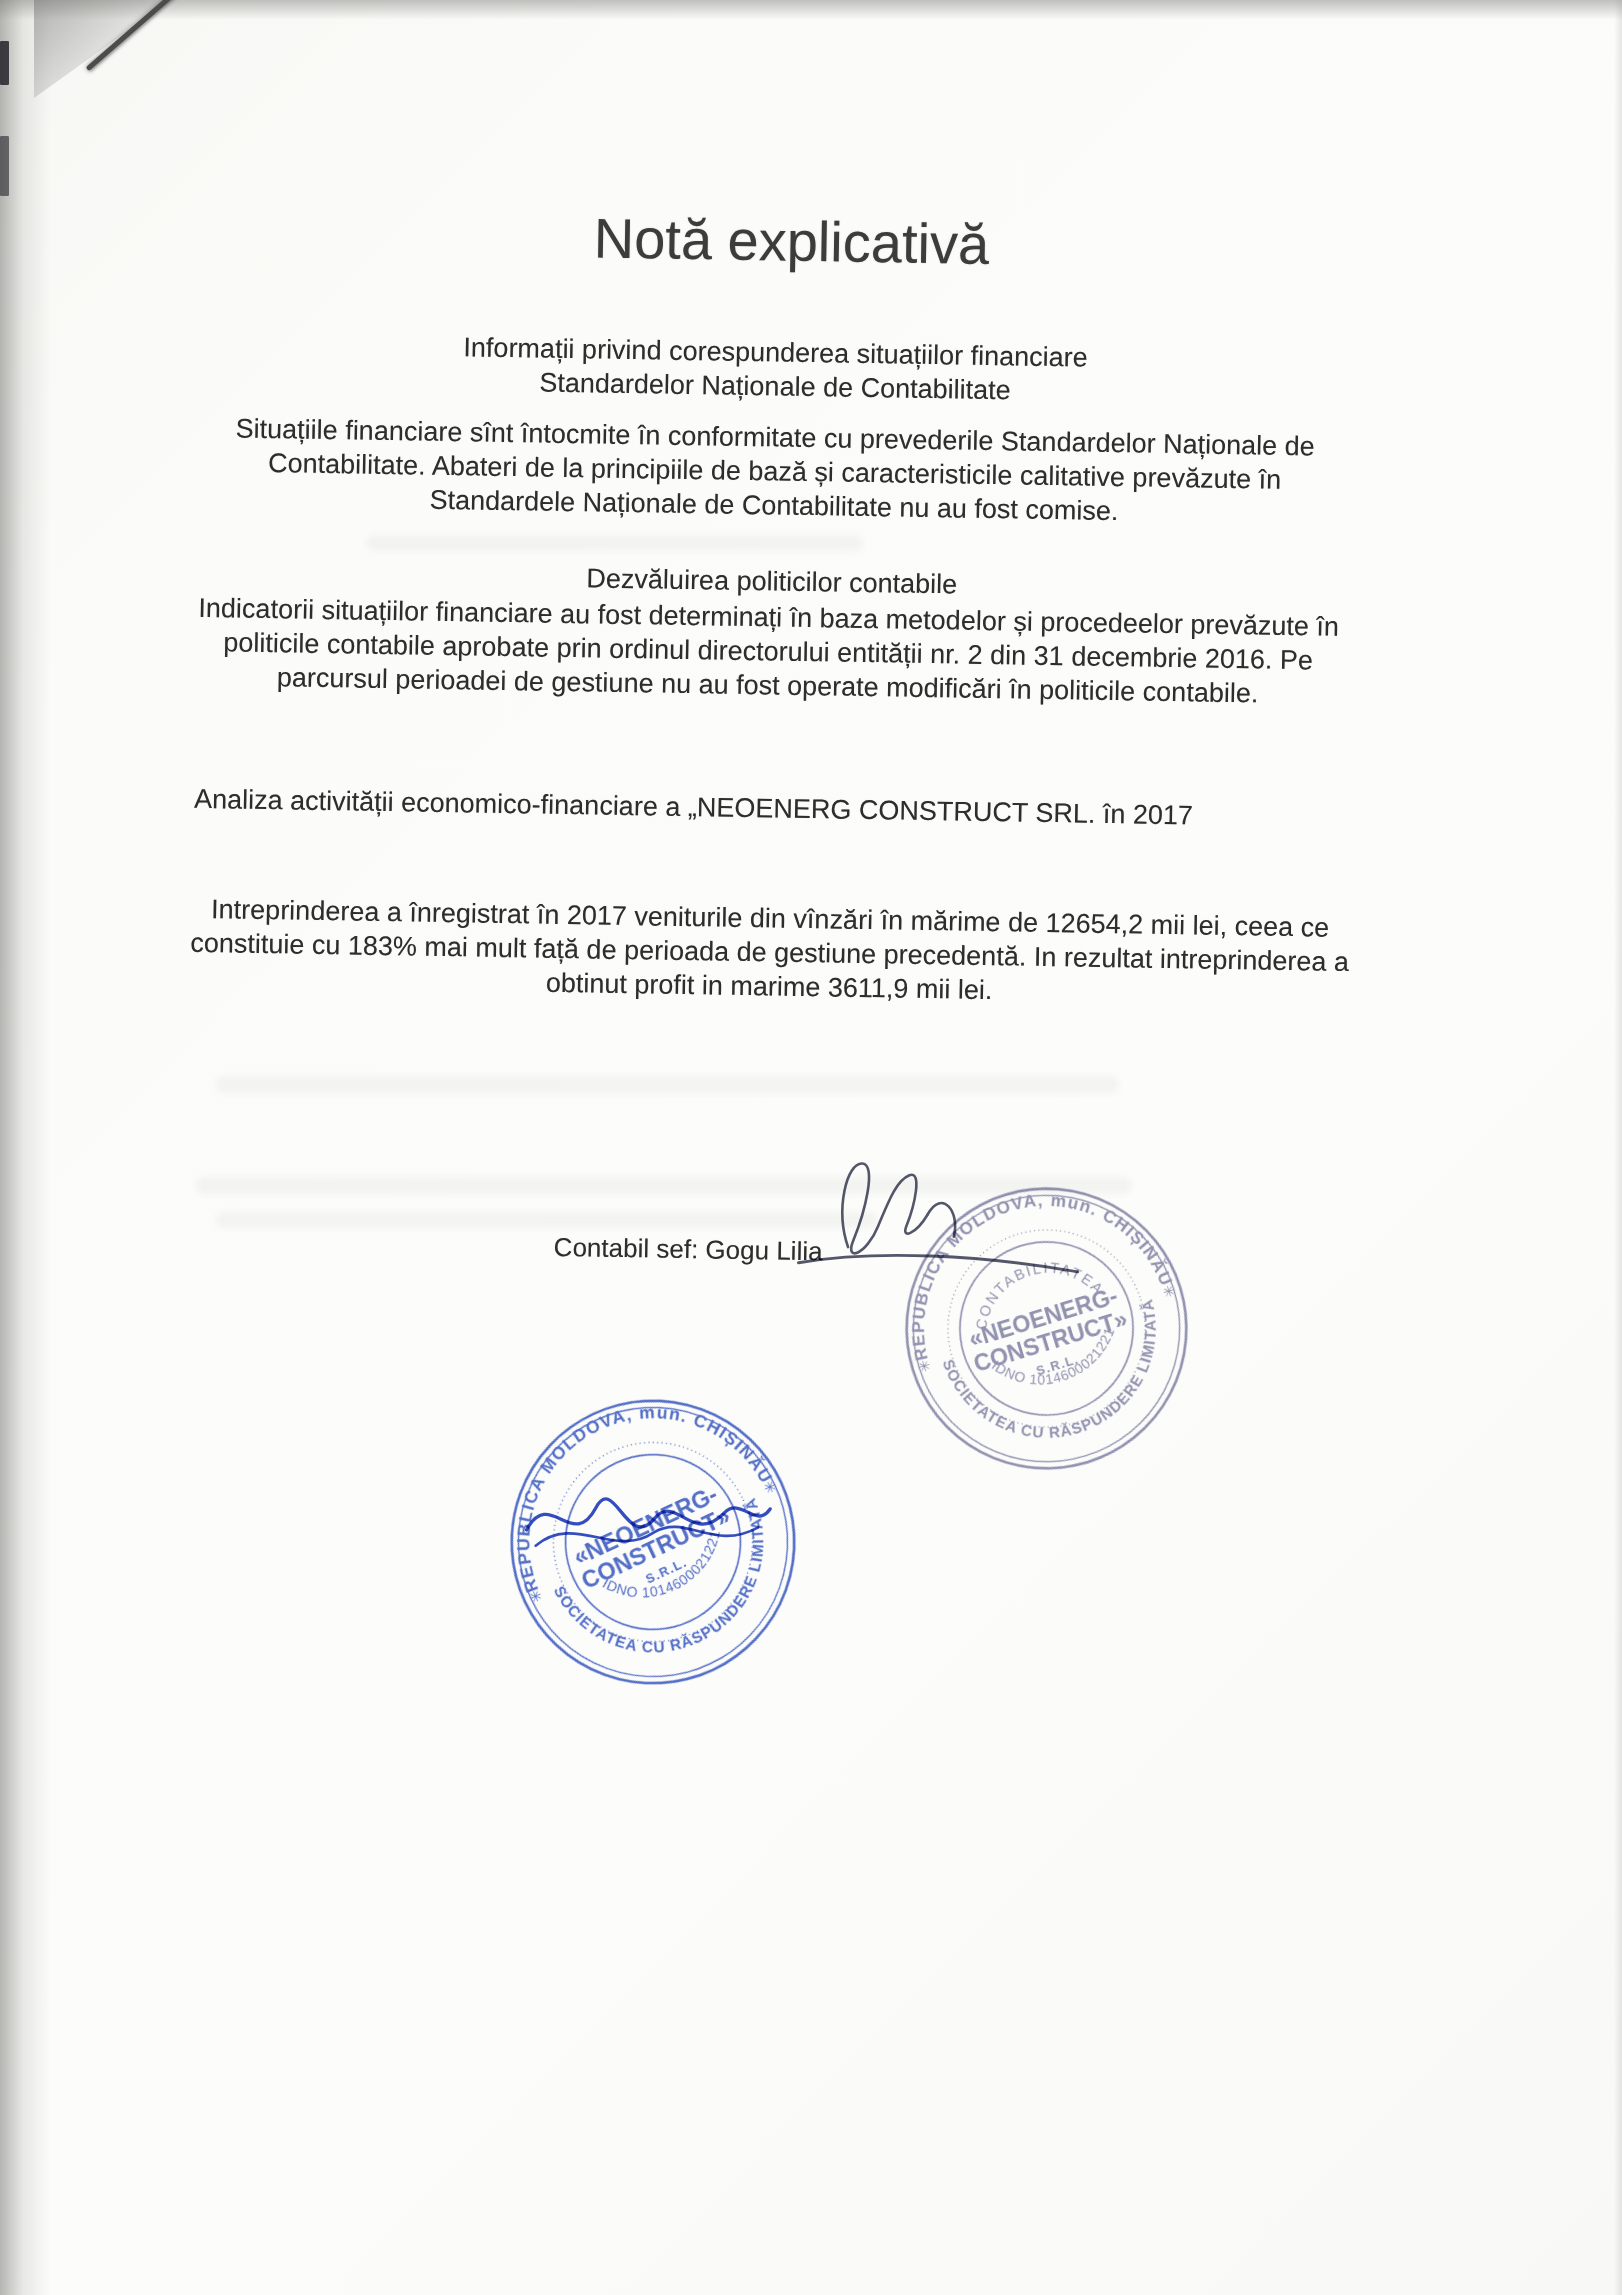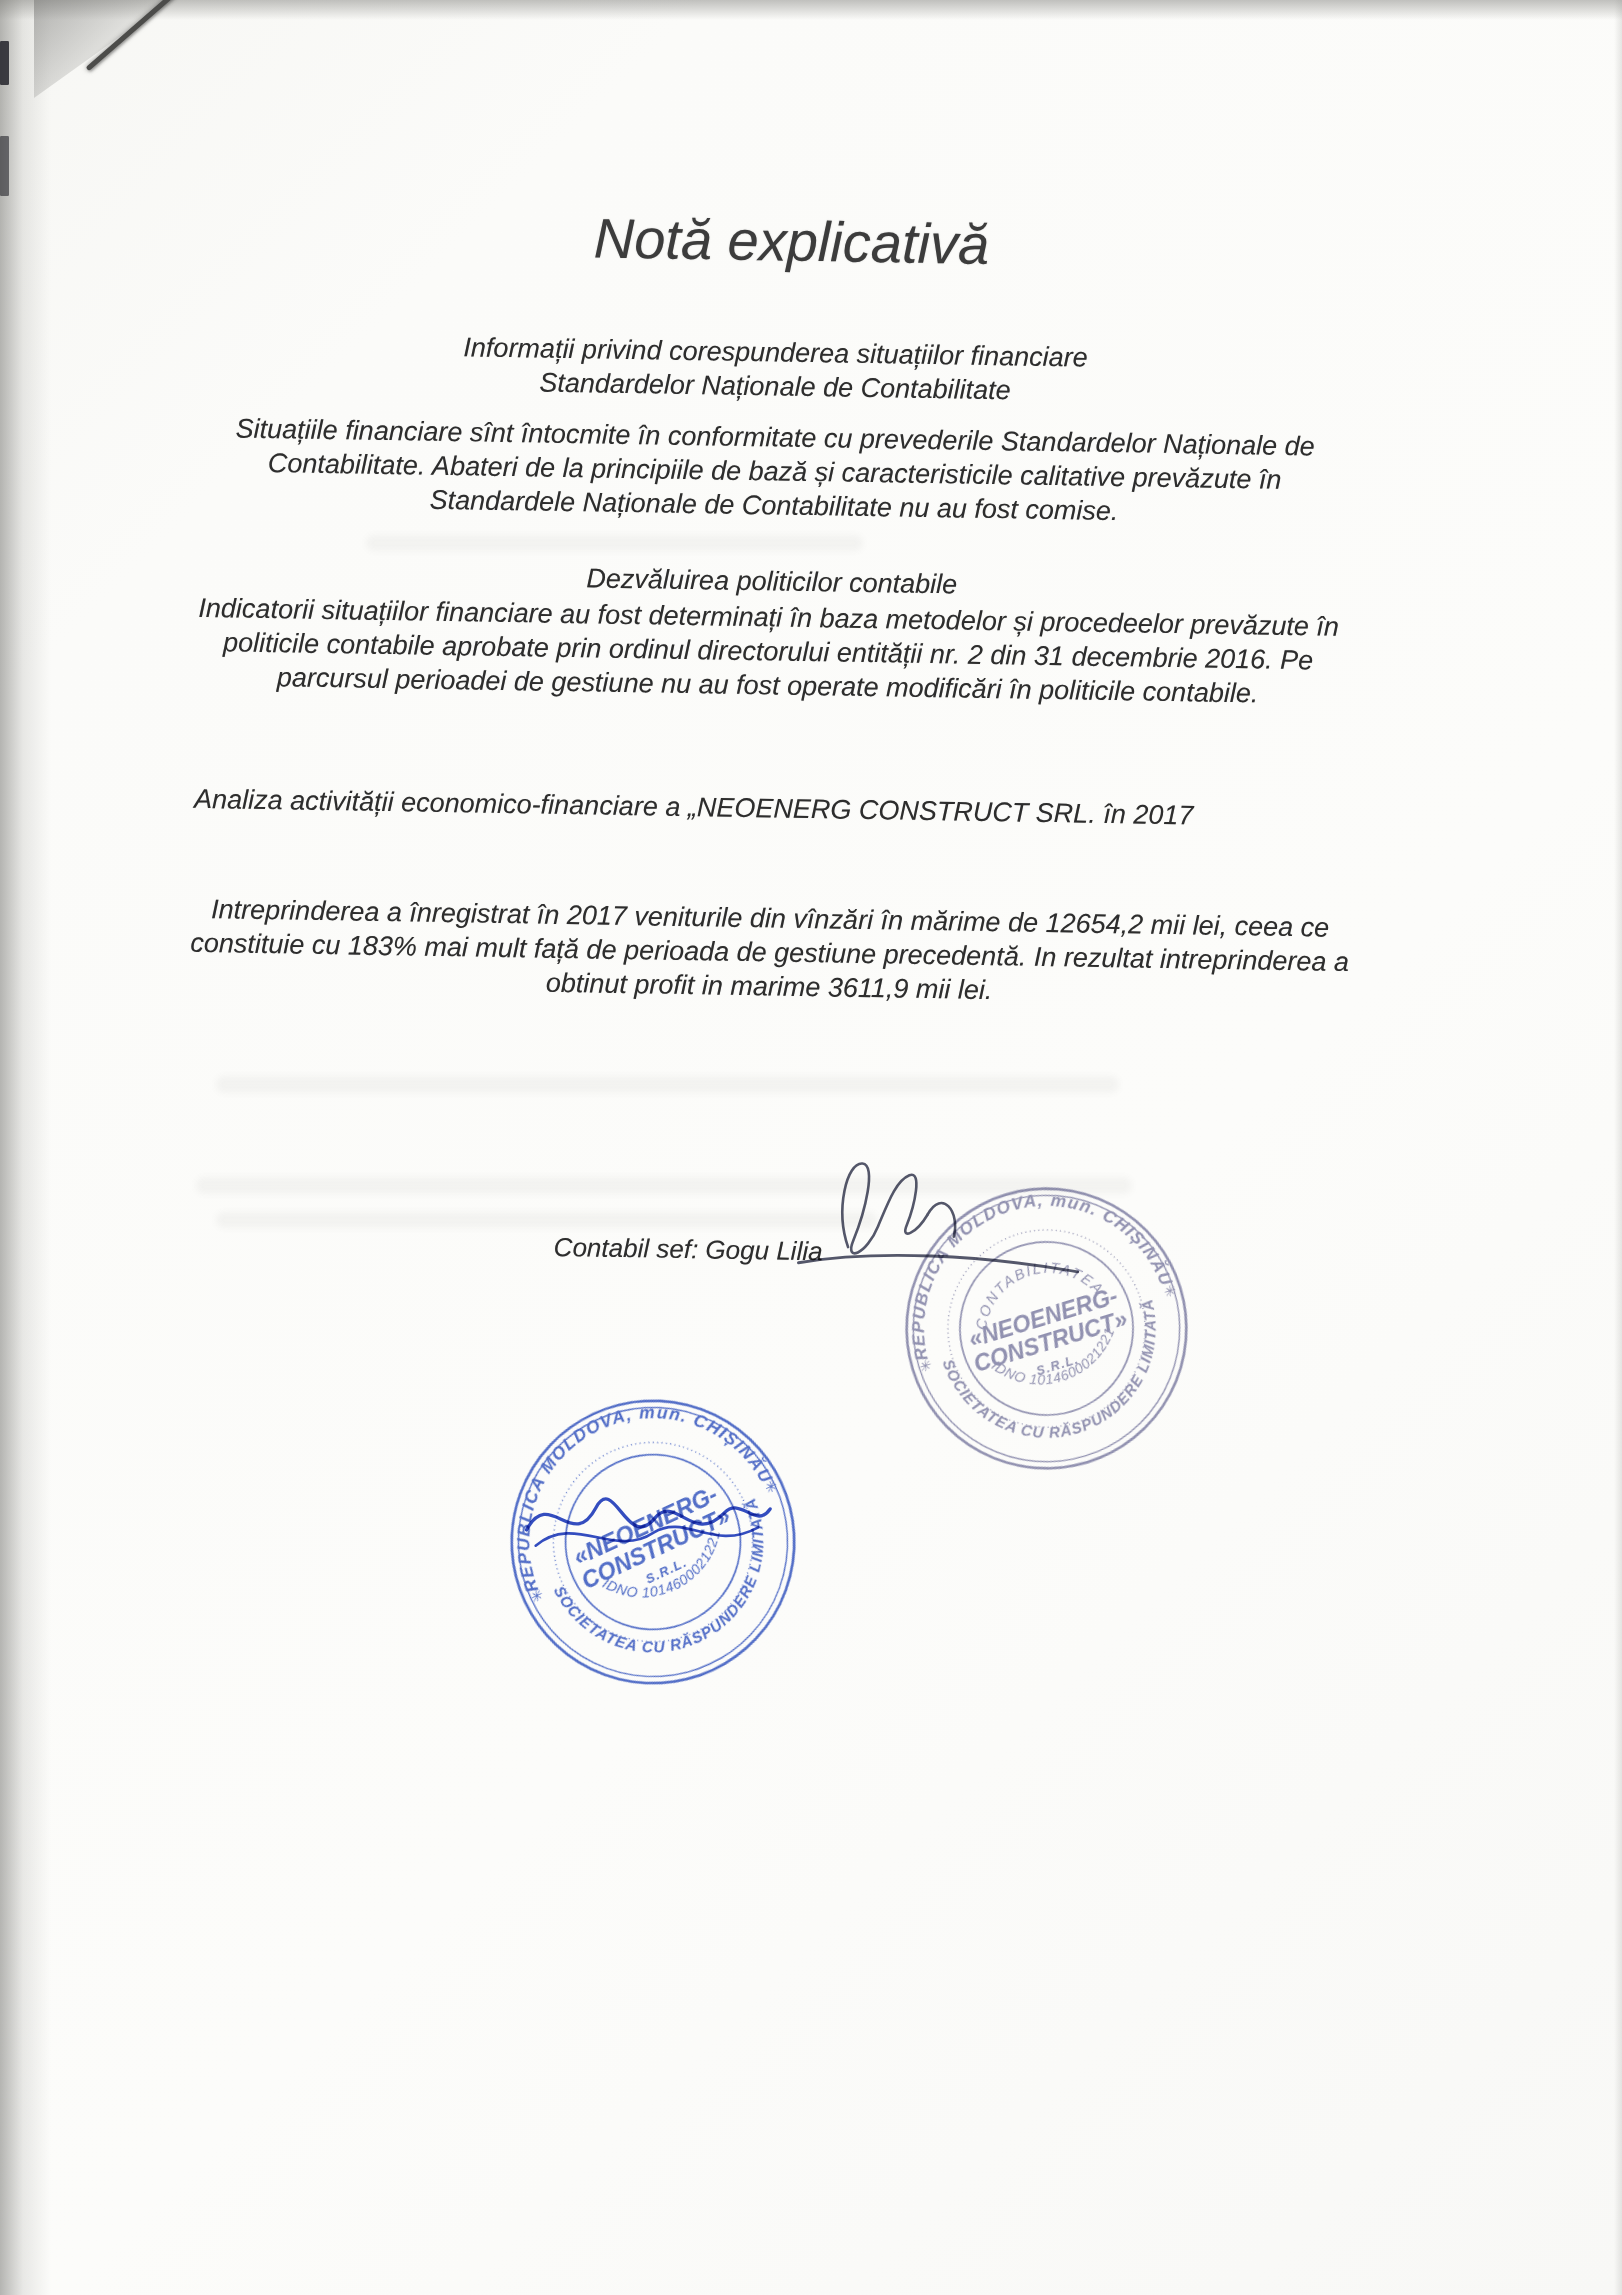--- a/index.html
+++ b/index.html
@@ -5,21 +5,20 @@
   html,body{margin:0;padding:0;}
   body{
     width:1623px;height:2295px;position:relative;overflow:hidden;
     background:#e6e6e3;
     font-family:"Liberation Sans", sans-serif;
   }
   .page{
     position:absolute;inset:0;
     background:linear-gradient(135deg,#f7f7f4 0%,#fbfbf9 18%,#fcfcfa 60%,#f8f8f6 100%);
     overflow:hidden;
-    font-style:italic;
   }
 
   
   .edge-left{position:absolute;left:0;top:0;width:51px;height:100%;
     background:linear-gradient(to right,rgba(110,110,106,.50),rgba(160,160,156,.22) 45%,rgba(200,200,196,0) 100%);
     pointer-events:none;}
   .edge-top{position:absolute;left:0;top:0;width:100%;height:19.6px;
     background:linear-gradient(to bottom,rgba(120,120,116,.45),rgba(160,160,156,0));}
   .edge-right{position:absolute;right:0;top:0;width:9.2px;height:100%;
     background:linear-gradient(to left,rgba(150,150,146,.25),rgba(150,150,146,0));}

